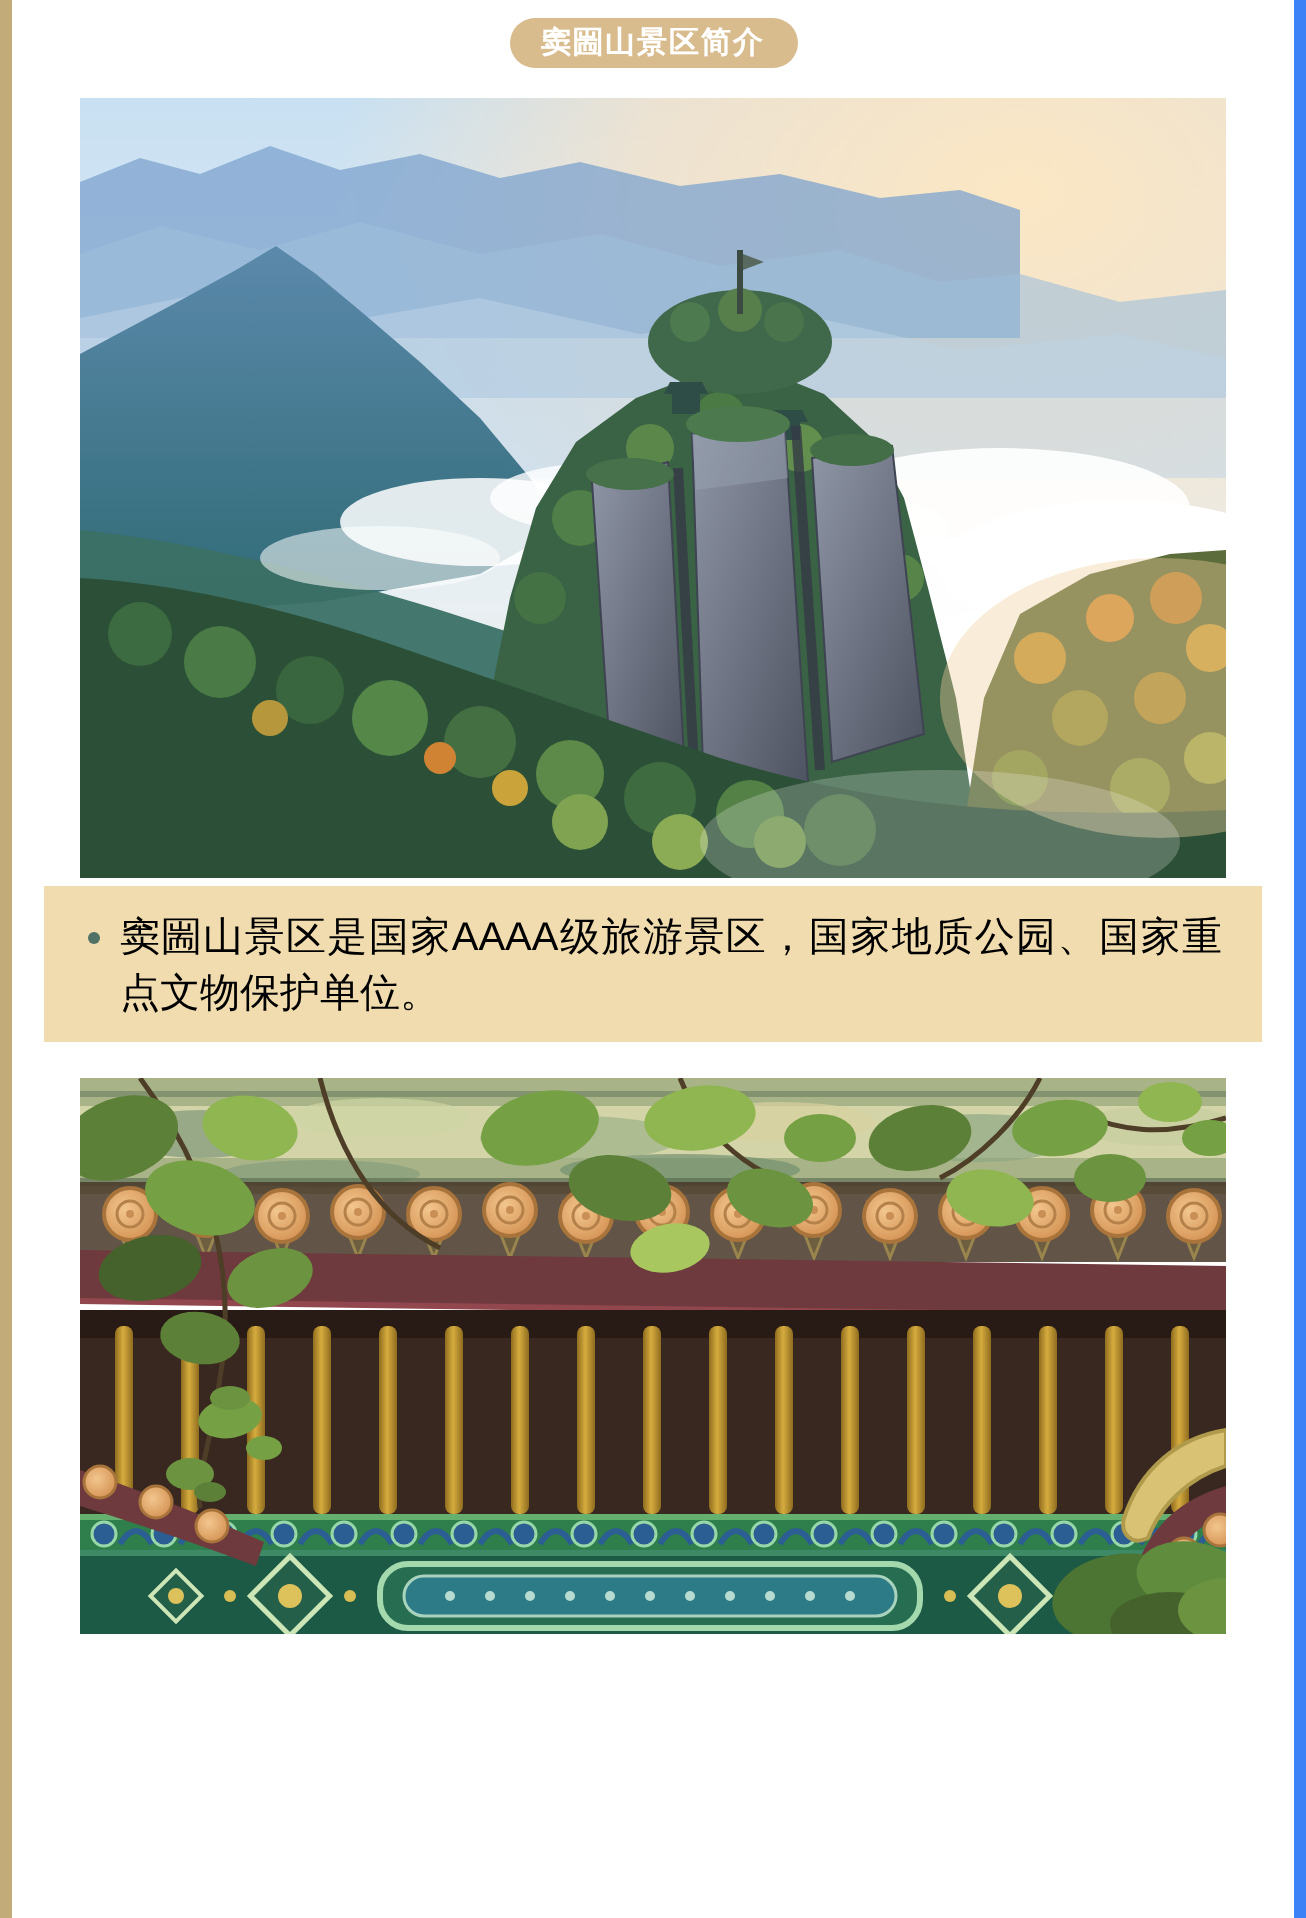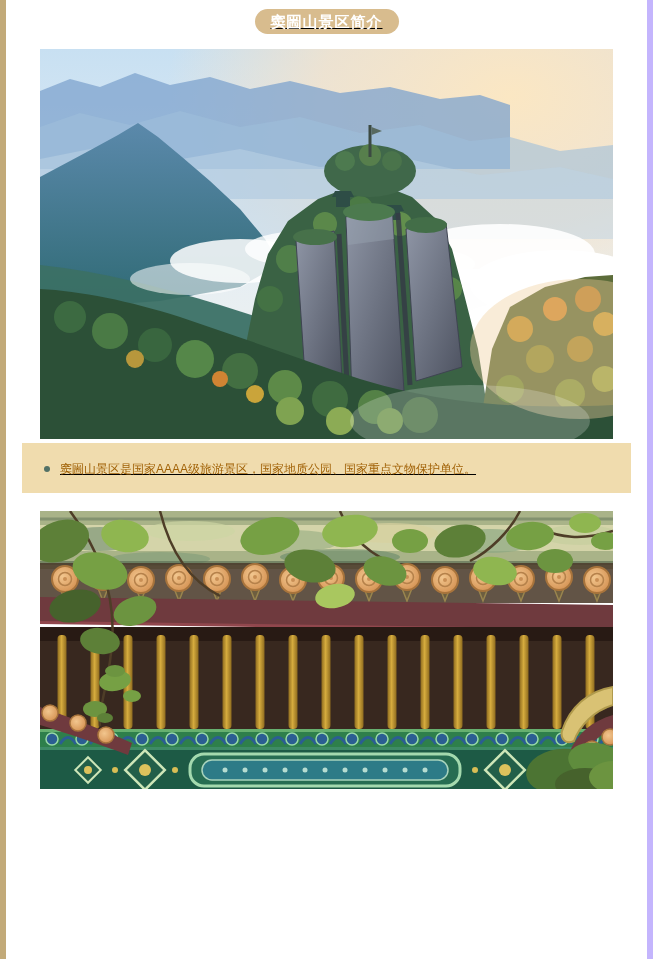--- a/index.html
+++ b/index.html
@@ -1,40 +1,39 @@
 <!DOCTYPE html>
 <html><head>
 <meta charset="utf-8">
 <style>
   html,body{margin:0;padding:0;background:#ffffff;}
   .page{
     width:653px;height:959px;box-sizing:border-box;position:relative;
     background:#ffffff;overflow:hidden;
-    border-left:6px solid #c2aa79;border-right:6px solid #c4b5fd;
+    border-left:6px solid #c2aa79;border-right:6px solid #3b82f6;
     font-family:"Liberation Sans","DejaVu Sans",sans-serif;
-    text-decoration:underline;
   }
   .badge-row{padding-top:9px;display:flex;justify-content:center;}
   .badge{
     background:#d8bc8e;color:#ffffff;font-size:15px;font-weight:bold;
     letter-spacing:1px;padding:5px 16px;border-radius:14px;line-height:15px;
   }
   figure{margin:0;}
   .photo{display:block;width:573px;margin-left:auto;margin-right:auto;overflow:hidden;}
   .photo-1{margin-top:15px;height:390px;}
   .photo-2{margin-top:18px;height:278px;}
   .photo svg{display:block;width:100%;height:100%;}
   .intro-panel{
     width:609px;box-sizing:border-box;margin:4px auto 0;
     background:#f0dcae;padding:12px 20px 10px 20px;
   }
   .bullet-list{list-style:none;margin:0;padding:0;}
   .bullet-item{
-    position:relative;padding-left:18px;color:#a16207;
-    font-size:12px;line-height:28px;text-align:justify;
+    position:relative;padding-left:18px;color:#000000;
+    font-size:20px;line-height:28px;text-align:justify;
   }
   .dot{
     position:absolute;left:2px;top:11px;width:6px;height:6px;
     border-radius:50%;background:#527166;
   }
   .bullet-text{white-space:pre-wrap;}
 </style>
 </head>
 <body>
 

